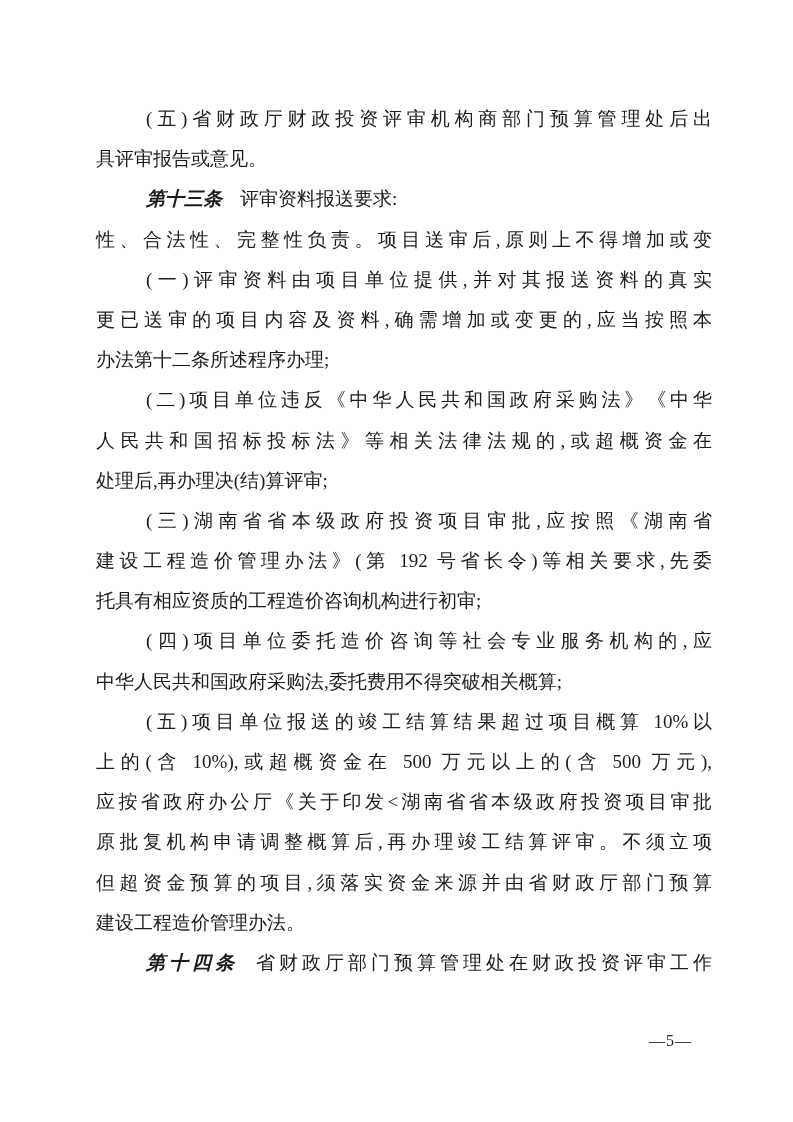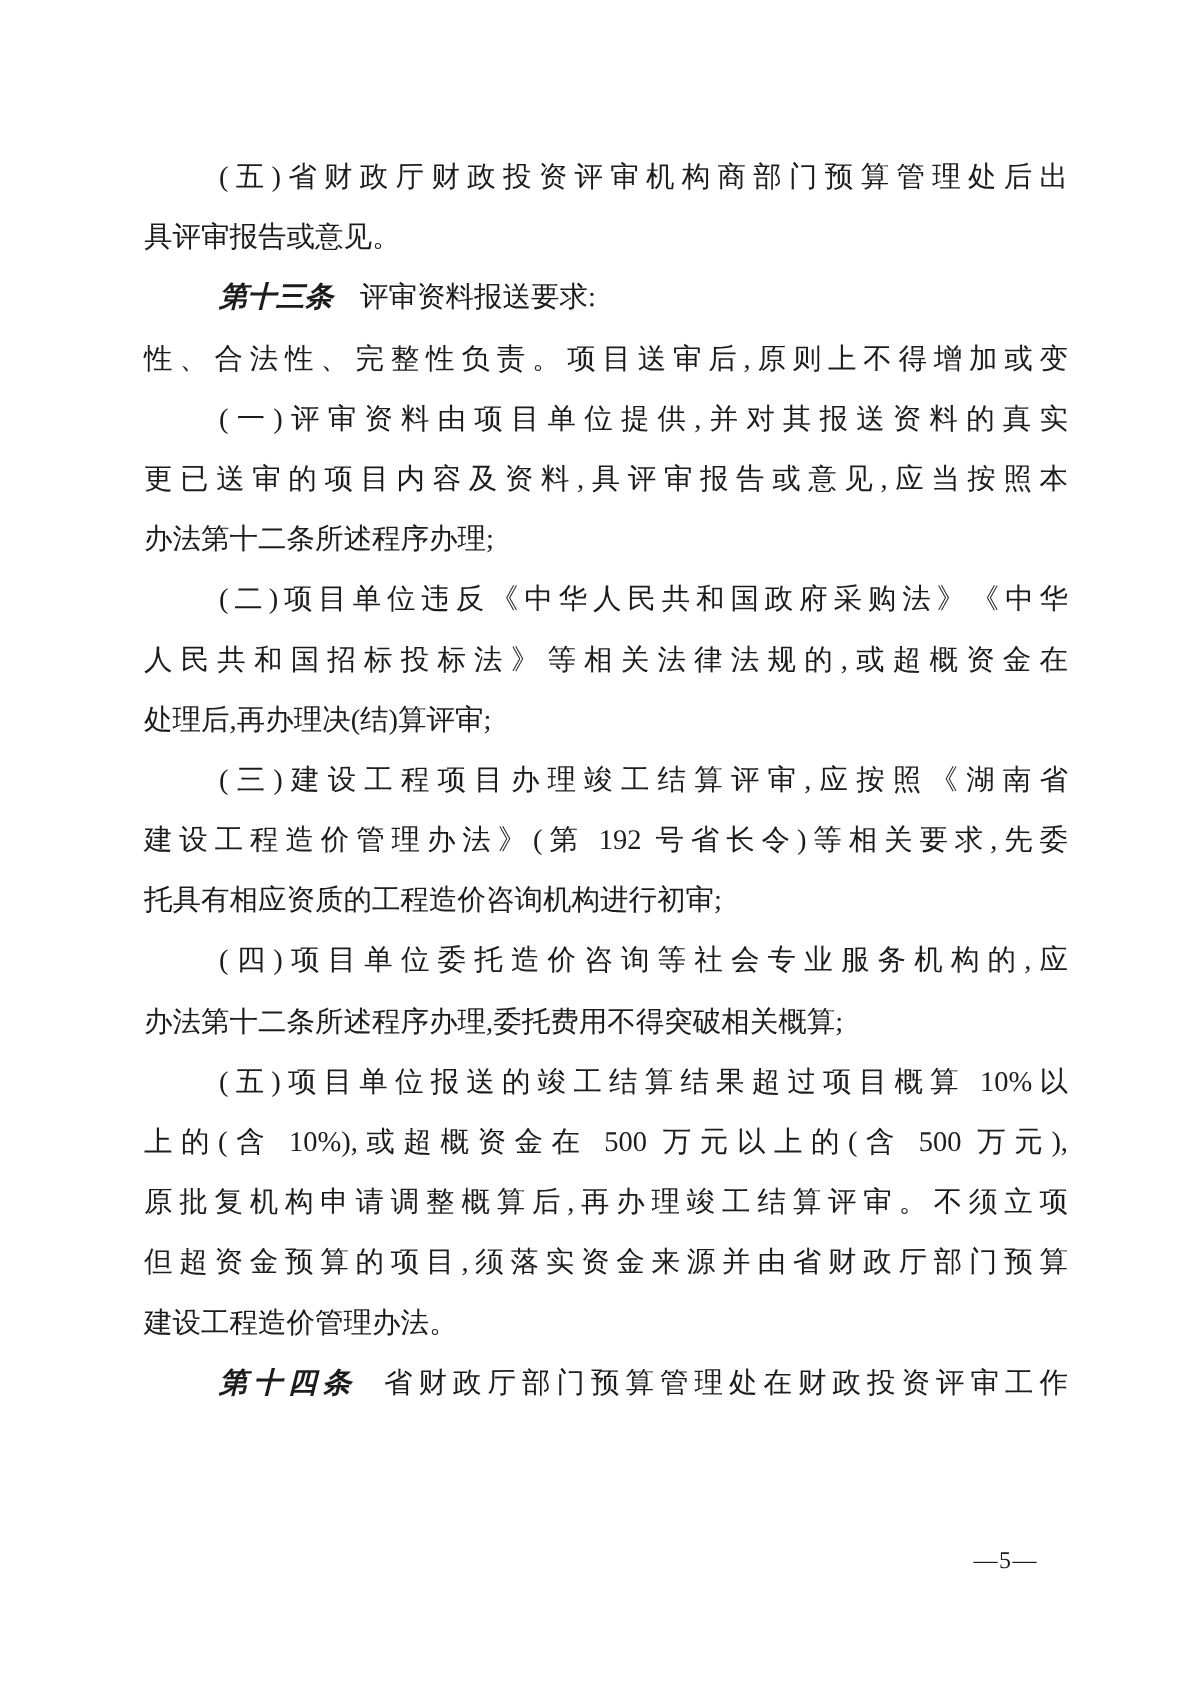--- a/index.html
+++ b/index.html
@@ -50,40 +50,41 @@
     <div class="paragraph">
       <div class="line indent fill">(五)省财政厅财政投资评审机构商部门预算管理处后出</div>
       <div class="line">具评审报告或意见。</div>
     </div>
     <div class="paragraph">
       <div class="line indent"><b class="term">第十三条</b><span class="term-rest">评审资料报送要求:</span></div>
     </div>
     <div class="paragraph">
       <div class="line fill">性、合法性、完整性负责。项目送审后,原则上不得增加或变</div>
       <div class="line indent fill">(一)评审资料由项目单位提供,并对其报送资料的真实</div>
-      <div class="line fill">更已送审的项目内容及资料,具评审报告或意见,应当按照本</div>
+      <div class="line fill">更已送审的项目内容及资料,确需增加或变更的,应当按照本</div>
       <div class="line">办法第十二条所述程序办理;</div>
     </div>
     <div class="paragraph">
       <div class="line indent fill">(二)项目单位违反《中华人民共和国政府采购法》《中华</div>
       <div class="line fill">人民共和国招标投标法》等相关法律法规的,或超概资金在</div>
       <div class="line">处理后,再办理决(结)算评审;</div>
     </div>
     <div class="paragraph">
-      <div class="line indent fill">(三)建设工程项目办理竣工结算评审,应按照《湖南省</div>
+      <div class="line indent fill">(三)湖南省省本级政府投资项目审批,应按照《湖南省</div>
       <div class="line fill">建设工程造价管理办法》(第 192 号省长令)等相关要求,先委</div>
       <div class="line">托具有相应资质的工程造价咨询机构进行初审;</div>
     </div>
     <div class="paragraph">
       <div class="line indent fill">(四)项目单位委托造价咨询等社会专业服务机构的,应</div>
-      <div class="line">办法第十二条所述程序办理,委托费用不得突破相关概算;</div>
+      <div class="line">中华人民共和国政府采购法,委托费用不得突破相关概算;</div>
     </div>
     <div class="paragraph">
       <div class="line indent fill">(五)项目单位报送的竣工结算结果超过项目概算 10%以</div>
       <div class="line fill">上的(含 10%),或超概资金在 500 万元以上的(含 500 万元),</div>
+      <div class="line fill">应按省政府办公厅《关于印发&lt;湖南省省本级政府投资项目审批</div>
       <div class="line fill">原批复机构申请调整概算后,再办理竣工结算评审。不须立项</div>
       <div class="line fill">但超资金预算的项目,须落实资金来源并由省财政厅部门预算</div>
       <div class="line">建设工程造价管理办法。</div>
     </div>
     <div class="paragraph">
       <div class="line indent fill"><b class="term">第十四条</b><span class="term-rest">省财政厅部门预算管理处在财政投资评审工作</span></div>
     </div>
   </div>
 
 <div class="page-footer">—5—</div>

